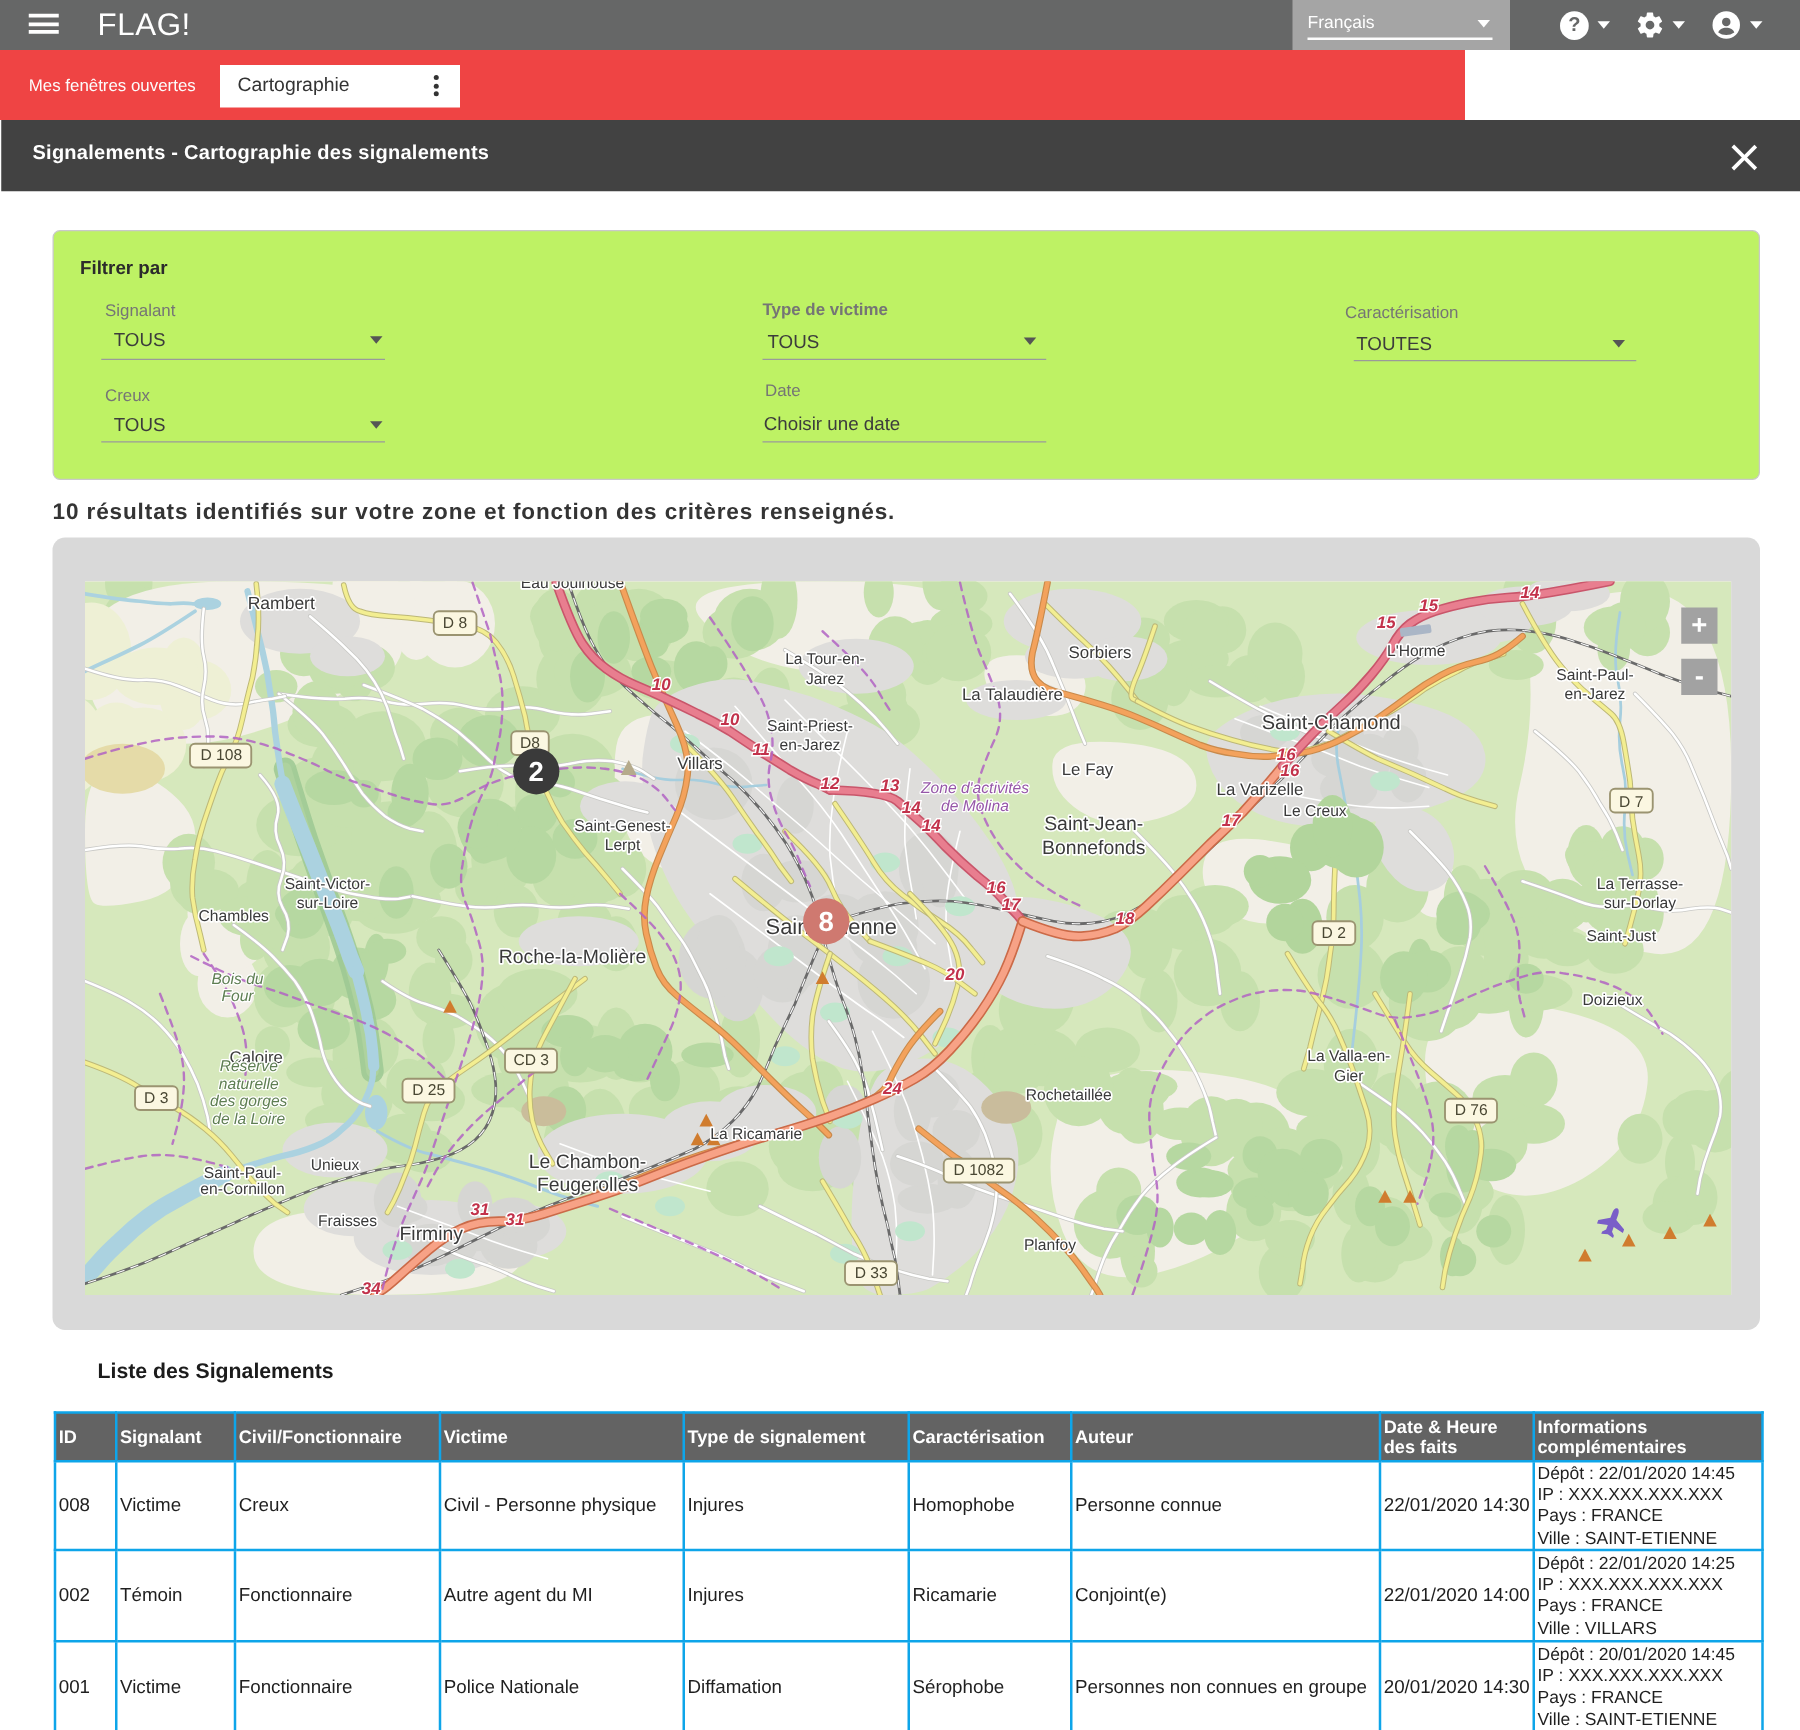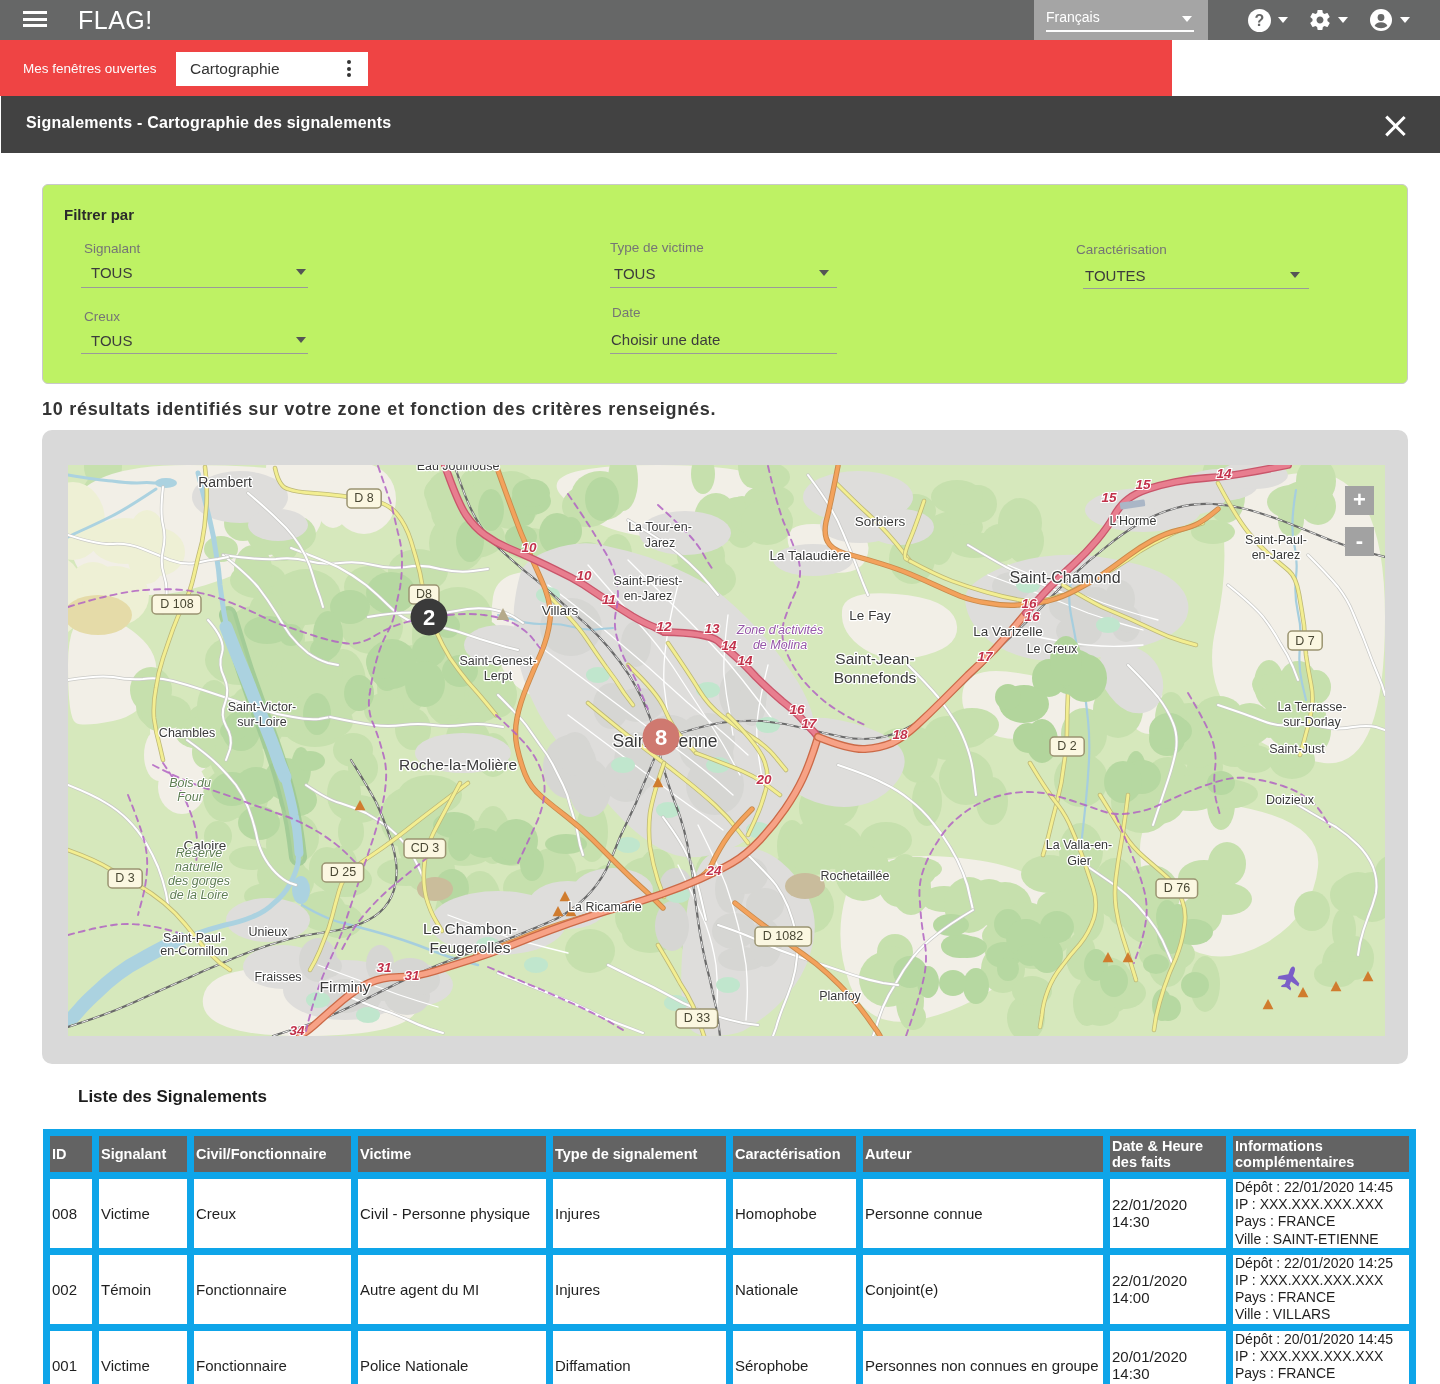--- a/index.html
+++ b/index.html
@@ -47,21 +47,21 @@
 
   
   .mapcard { position:absolute; left:42px; top:430px; width:1366px; height:634px; background:#d9d9d9; border-radius:10px; }
   .mapwrap { position:absolute; left:26px; top:35px; width:1317px; height:571px; overflow:hidden; background:#f2efe9; }
   .zbtn { position:absolute; width:29px; height:29px; background:#a2a2a2; color:#fff; text-align:center; font-size:22px; line-height:27px; font-weight:bold; }
 
   
   .lh { position:absolute; left:42px; top:1087px; font-size:17px; font-weight:bold; color:#1c1c1c;margin-left:36px; }
   table.sig { position:absolute; left:43px; top:1129px; border-collapse:collapse; table-layout:fixed; width:1366px; font-size:15px; color:#1f1f1f; }
   table.sig th { background:#636363; color:#fff; font-weight:bold; text-align:left; vertical-align:middle; padding:2px 2px; font-size:14.5px; }
-  table.sig td, table.sig th { border:7px solid #0ea5e9; }
+  table.sig td, table.sig th { border:2px solid #0ea5e9; }
   table.sig td { padding:1px 2px; vertical-align:middle; background:#fff; }
   table.sig .info { font-size:14px; line-height:17.2px; padding-top:0; padding-bottom:0; }
   table.sig tr.r1 { height:70px; }
   table.sig tr.r2 { height:73px; }
   table.sig tr.r3 { height:73px; }
   table.sig tr.hr { height:39px; }
 </style>
 </head>
 <body>
 
@@ -108,21 +108,21 @@
   </div>
   <div class="xclose"></div>
 
   <div class="fcard">
     <div class="head">Filtrer par</div>
     <span class="flabel" style="left:41px; top:56px;">Signalant</span>
     <span class="fval" style="left:48px; top:79px;">TOUS</span>
     <span class="fcaret" style="left:253px; top:84px;"></span>
     <span class="fline" style="left:38px; top:102px; width:227px;"></span>
 
-    <span class="flabel" style="left:567px; top:55px;">Type de victime</span>
+    <span class="flabel" style="left:567px; top:55px;font-weight:bold;">Type de victime</span>
     <span class="fval" style="left:571px; top:80px;">TOUS</span>
     <span class="fcaret" style="left:776px; top:85px;"></span>
     <span class="fline" style="left:567px; top:102px; width:227px;"></span>
 
     <span class="flabel" style="left:1033px; top:57px;">Caractérisation</span>
     <span class="fval" style="left:1042px; top:82px;">TOUTES</span>
     <span class="fcaret" style="left:1247px; top:87px;"></span>
     <span class="fline" style="left:1040px; top:103px; width:226px;"></span>
 
     <span class="flabel" style="left:41px; top:124px;">Creux</span>
@@ -965,21 +965,21 @@
         <td>Personne connue</td>
         <td>22/01/2020 14:30</td>
       <td class="info">Dépôt : 22/01/2020 14:45<br>IP : XXX.XXX.XXX.XXX<br>Pays : FRANCE<br>Ville : SAINT-ETIENNE</td>
     </tr>
     <tr class="r2">
       <td>002</td>
         <td>Témoin</td>
         <td>Fonctionnaire</td>
         <td>Autre agent du MI</td>
         <td>Injures</td>
-        <td>Nationale</td>
+        <td>Ricamarie</td>
         <td>Conjoint(e)</td>
         <td>22/01/2020 14:00</td>
       <td class="info">Dépôt : 22/01/2020 14:25<br>IP : XXX.XXX.XXX.XXX<br>Pays : FRANCE<br>Ville : VILLARS</td>
     </tr>
     <tr class="r3">
       <td>001</td>
         <td>Victime</td>
         <td>Fonctionnaire</td>
         <td>Police Nationale</td>
         <td>Diffamation</td>

